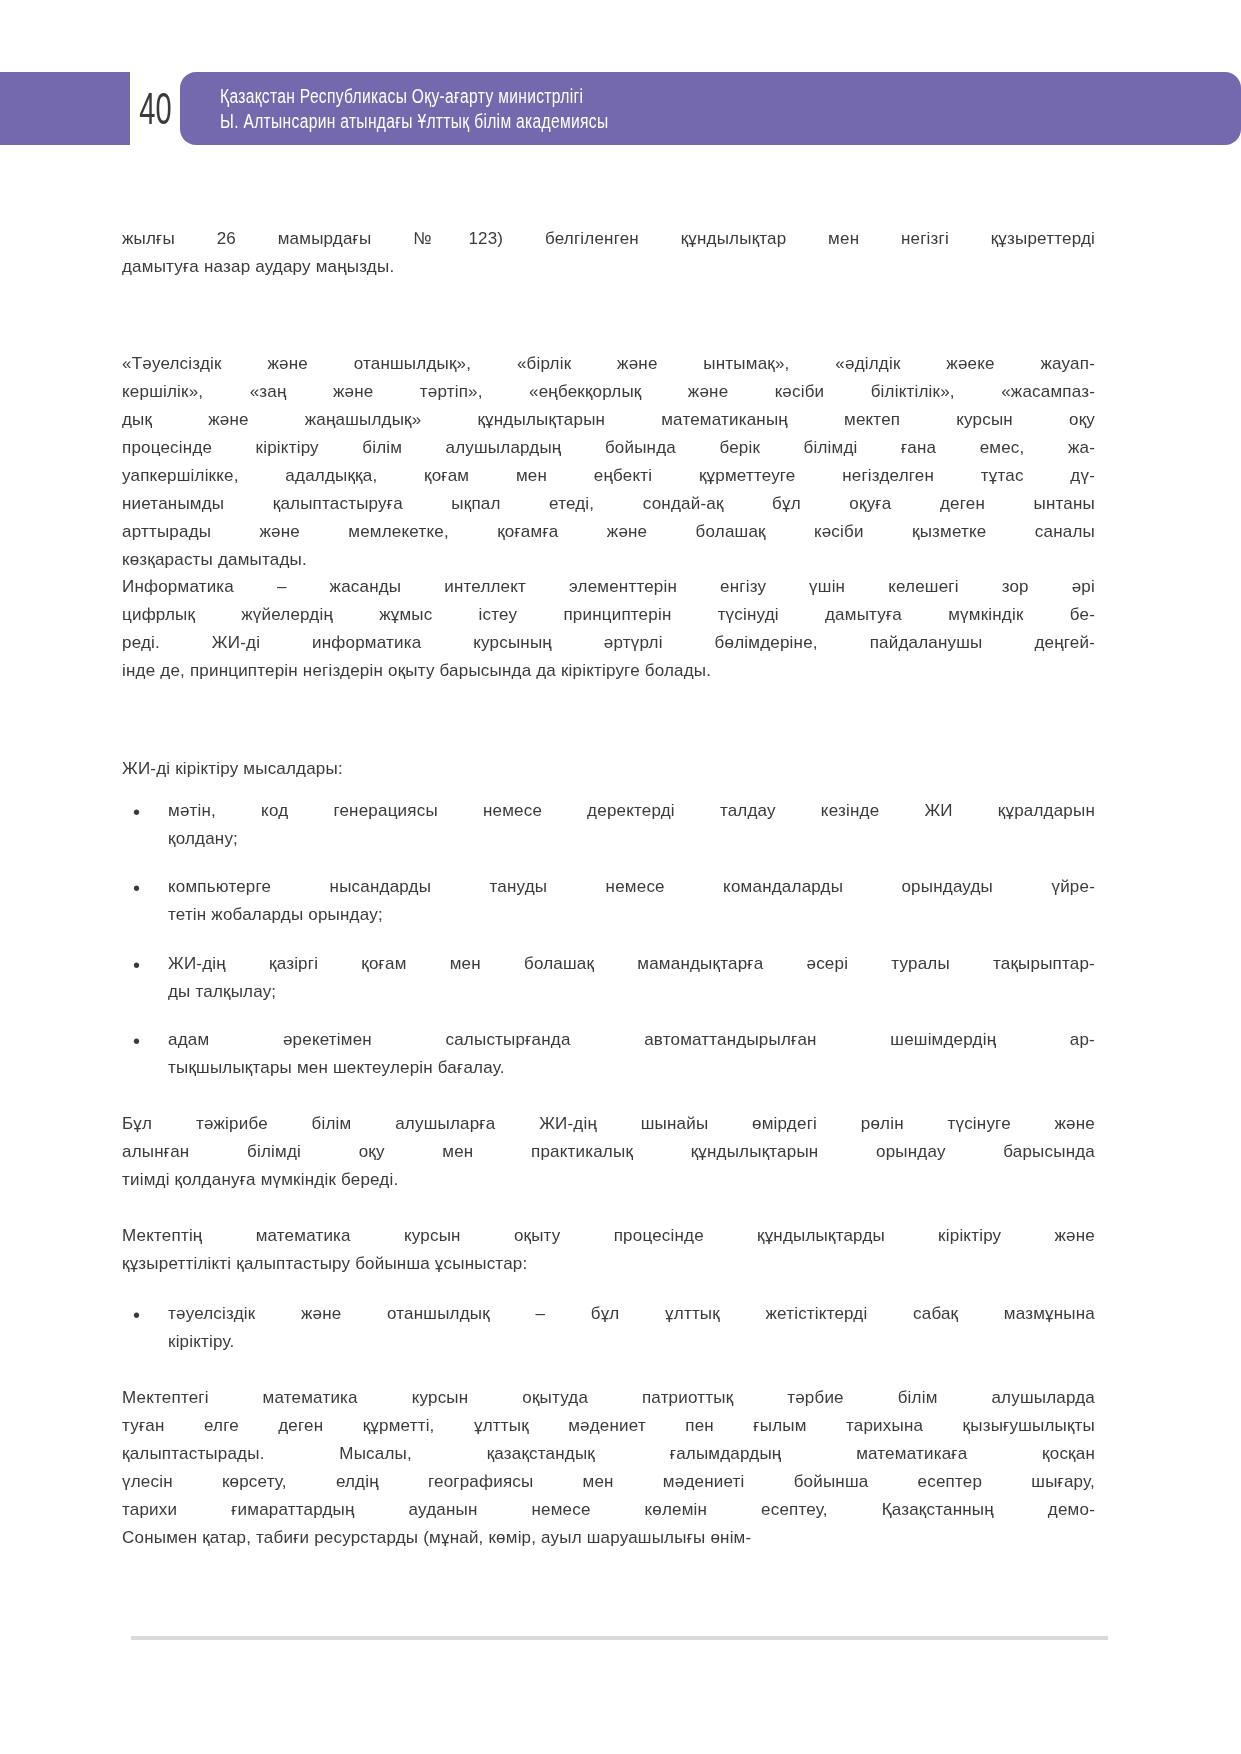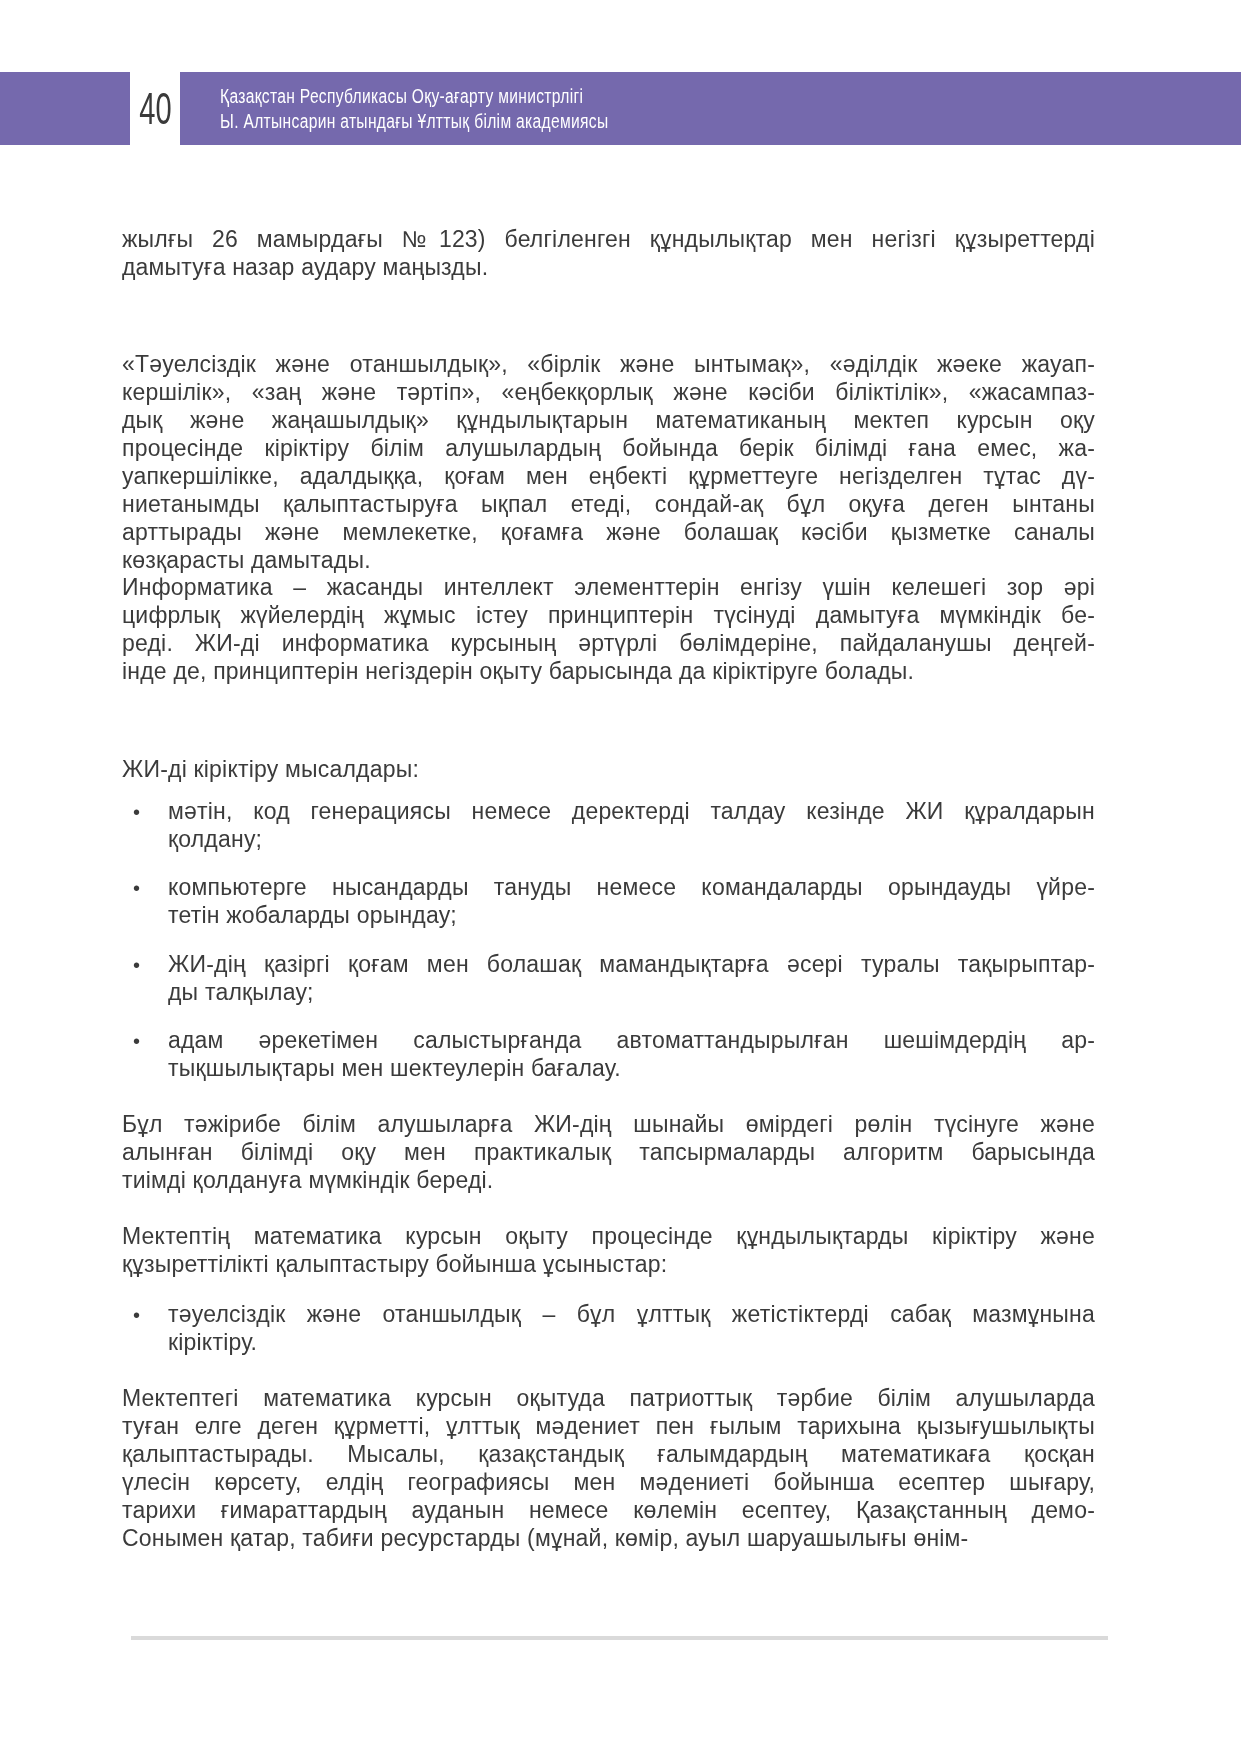--- a/index.html
+++ b/index.html
@@ -26,41 +26,41 @@
     background:#ffffff;
     display:flex;align-items:center;justify-content:center;
     color:#3a3a3a;
     font-size:44px;
     transform-origin:center center;
   }
   .hdr-pagenum span{display:inline-block;transform:scaleX(0.66);}
   .hdr-main-band{
     position:absolute;left:180px;top:72px;right:0;height:73px;
     background:var(--accent);
-    display:flex;align-items:center;
+    display:flex;align-items:center;border-radius:16px;
   }
   .hdr-text{
     margin-left:40px;
     color:#ffffff;
     font-size:19.5px;
     line-height:25px;
     letter-spacing:0.4px;
     transform:scaleX(0.8);
     transform-origin:left center;
     white-space:nowrap;
   }
   
   #content{
     position:absolute;left:122px;top:0;width:973px;height:1754px;
   }
   .block{
     position:absolute;left:0;width:973px;
   }
   .ln{
-    font-size:23px;
+    font-size:17px;
     line-height:28px;
     color:var(--text);
     letter-spacing:0.2px;
     text-align:left;
   }
   .just{
     text-align:justify;
     text-align-last:justify;
   }
   .bullet .dot{
@@ -139,21 +139,21 @@
       </div>
       <div class="block bullet" style="top: 1026px;">
         <span class="dot">•</span>
         <div class="btext">
           <div class="ln just">адам әрекетімен салыстырғанда автоматтандырылған шешімдердің ар-</div>
           <div class="ln">тықшылықтары мен шектеулерін бағалау.</div>
         </div>
       </div>
       <div class="block paragraph" style="top: 1110px;">
         <div class="ln just">Бұл тәжірибе білім алушыларға ЖИ-дің шынайы өмірдегі рөлін түсінуге және</div>
-        <div class="ln just">алынған білімді оқу мен практикалық тапсырмаларды алгоритм барысында</div>
+        <div class="ln just">алынған білімді оқу мен практикалық құндылықтарын орындау барысында</div>
         <div class="ln">тиімді қолдануға мүмкіндік береді.</div>
       </div>
       <div class="block paragraph" style="top: 1222px;">
         <div class="ln just">Мектептің математика курсын оқыту процесінде құндылықтарды кіріктіру және</div>
         <div class="ln">құзыреттілікті қалыптастыру бойынша ұсыныстар:</div>
       </div>
       <div class="block bullet" style="top: 1300px;">
         <span class="dot">•</span>
         <div class="btext">
           <div class="ln just">тәуелсіздік және отаншылдық – бұл ұлттық жетістіктерді сабақ мазмұнына</div>

